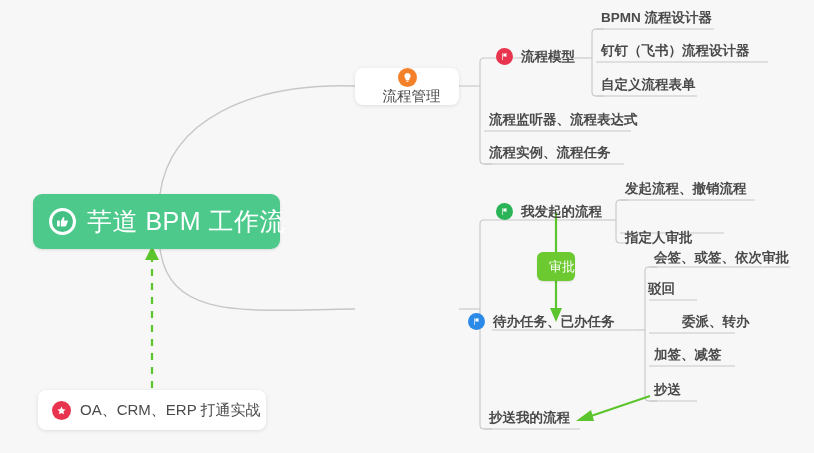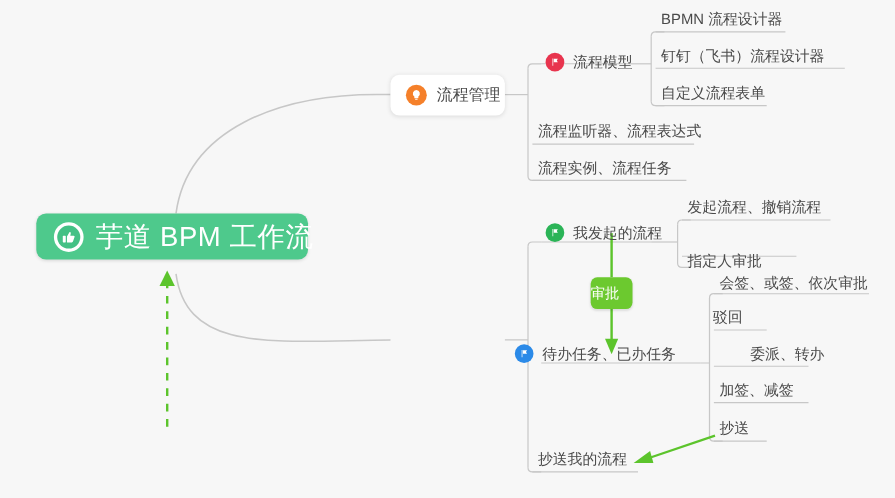--- a/index.html
+++ b/index.html
@@ -27,21 +27,21 @@
     height: 453px;
     pointer-events: none;
   }
 
   
   .root-node {
     position: absolute;
     left: 33px;
     top: 194px;
     width: 247px;
-    height: 42px;
+    height: 55px;
     background: #4ec98c;
     border-radius: 9px;
     box-shadow: 0 1px 3px rgba(0,0,0,0.12);
     display: flex;
     align-items: center;
     padding-left: 16px;
     box-sizing: border-box;
   }
   .root-label {
     color: #ffffff;
@@ -62,38 +62,38 @@
     padding: 0 14px;
     box-sizing: border-box;
     height: 37px;
   }
   .card-label {
     font-size: 14.5px;
     color: #4a4a4a;
     margin-left: 9px;
     white-space: nowrap;
   }
-  #node-process-mgmt { left: 355px; top: 68px; width: 104px; }
+  #node-process-mgmt { left: 355px; top: 68px; width: 104px; flex-direction: column; }
   #node-approval-center { left: 355px; top: 290px; width: 104px; }
   #node-oa-crm-erp { left: 38px; top: 390px; width: 228px; height: 40px; }
   #node-oa-crm-erp .card-label { font-size: 15px; }
 
   
   .text-node {
     position: absolute;
     display: flex;
     align-items: center;
     white-space: nowrap;
     font-size: 13.5px;
     color: #4a4a4a;
     height: 24px;
     padding-bottom: 1px;
     box-sizing: border-box;
   }
-  .text-node .t-label { margin-left: 0; }
+  .text-node .t-label { margin-left: 0; font-weight: bold; }
   .text-node.with-icon .t-label { margin-left: 8px; }
 
   
   .cicon {
     width: 17px;
     height: 17px;
     border-radius: 50%;
     flex: 0 0 auto;
     display: inline-flex;
     align-items: center;
@@ -127,21 +127,21 @@
 
   
   .badge {
     position: absolute;
     background: #6cc92f;
     border-radius: 6px;
     color: #ffffff;
     font-size: 13px;
     display: flex;
     align-items: center;
-    justify-content: flex-start;
+    justify-content: flex-end;
     box-shadow: 0 1px 2px rgba(0,0,0,0.10);
   }
   #badge-approval { left: 537px; top: 252px; width: 38px; height: 29px; }
 </style>
 </head>
 <body>
 
 <div id="canvas">
 
   <svg class="links" viewBox="0 0 814 453">
@@ -228,20 +228,28 @@
     <span class="cicon big" style="background:#f5802a;">
       <svg width="11" height="11" viewBox="0 0 24 24" fill="#ffffff">
         <path d="M12 2a7 7 0 0 0-4 12.7V17a1 1 0 0 0 1 1h6a1 1 0 0 0 1-1v-2.3A7 7 0 0 0 12 2z"></path>
         <rect x="9.5" y="19" width="5" height="2.2" rx="1.1"></rect>
       </svg>
     </span>
     <span class="card-label">流程管理</span>
   </div>
 
 
+  <div class="card-node" id="node-oa-crm-erp">
+    <span class="cicon big" style="background:#e8344e;">
+      <svg width="11" height="11" viewBox="0 0 24 24" fill="#ffffff">
+        <path d="M12 3.5l2.7 5.6 6.1.8-4.5 4.3 1.1 6.1L12 17.4 6.6 20.3l1.1-6.1L3.2 9.9l6.1-.8z"></path>
+      </svg>
+    </span>
+    <span class="card-label">OA、CRM、ERP 打通实战</span>
+  </div>
 
   <div class="text-node with-icon" style="left:496px; top:45px;">
     <span class="cicon" style="background:#e8344e;">
       <svg width="9" height="9" viewBox="0 0 24 24" fill="#ffffff">
         <path d="M6 3h1.8v18H6z"></path>
           <path d="M9 4h10l-2.6 4L19 12H9z"></path>
       </svg>
     </span>
     <span class="t-label">流程模型</span>
   </div>

